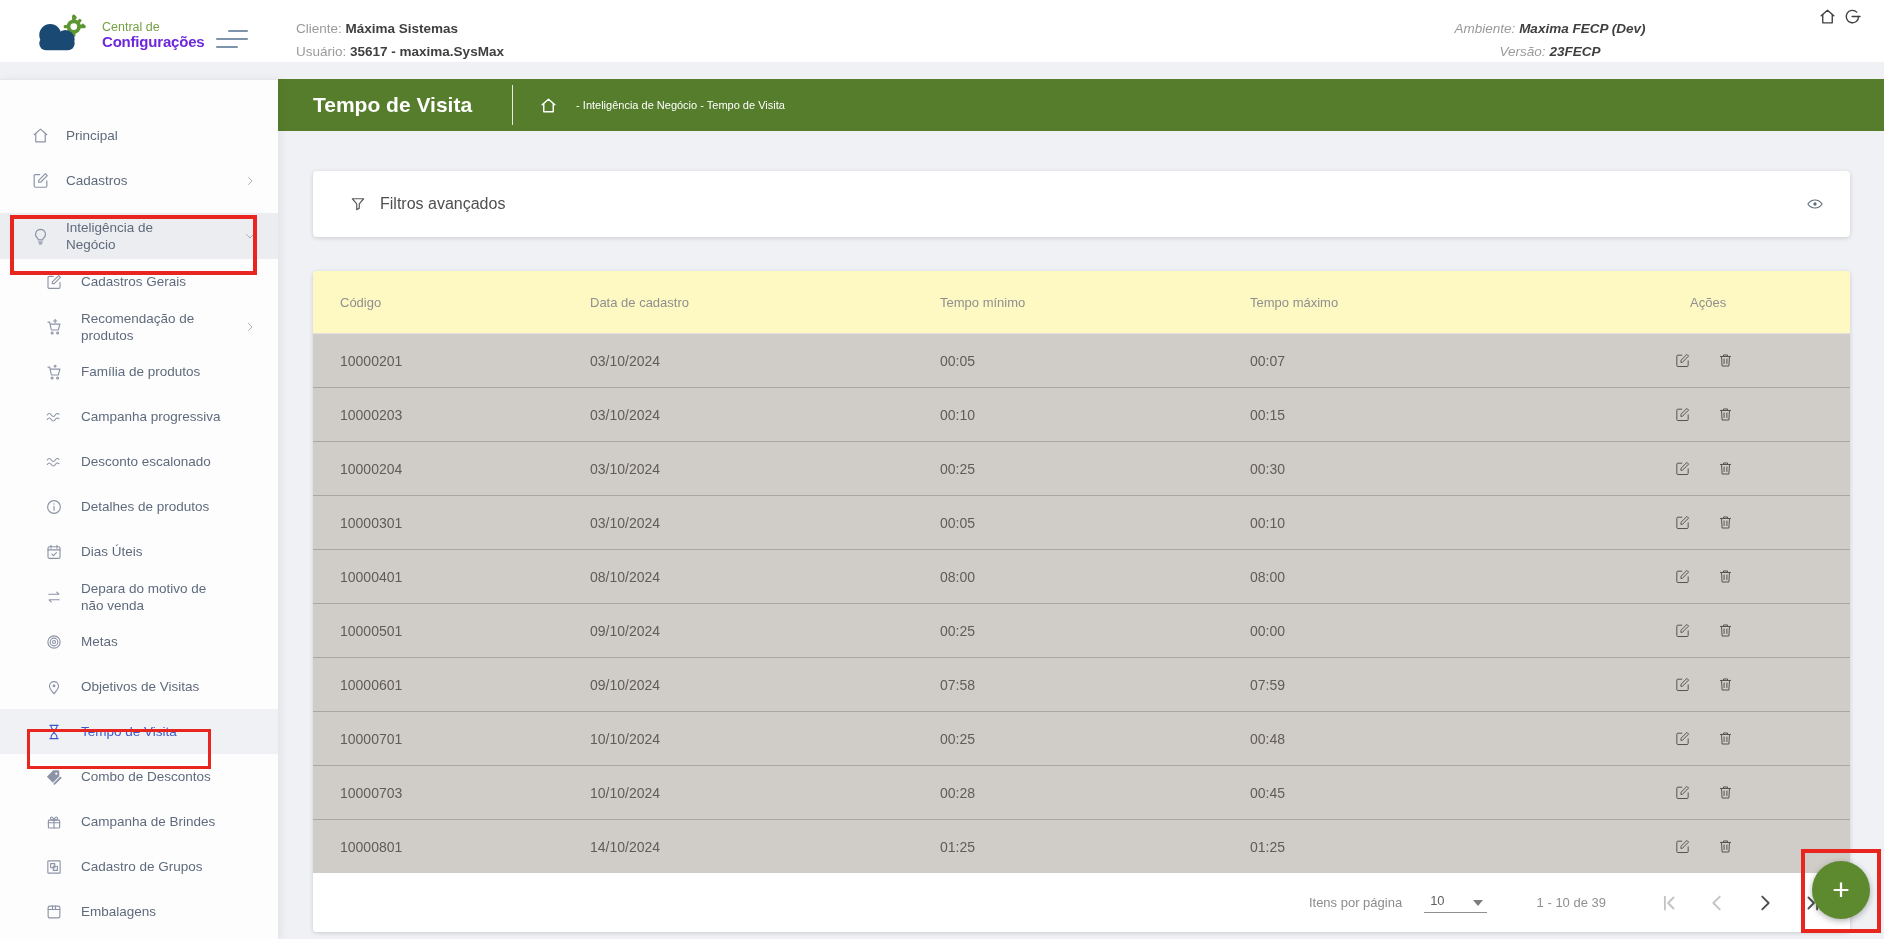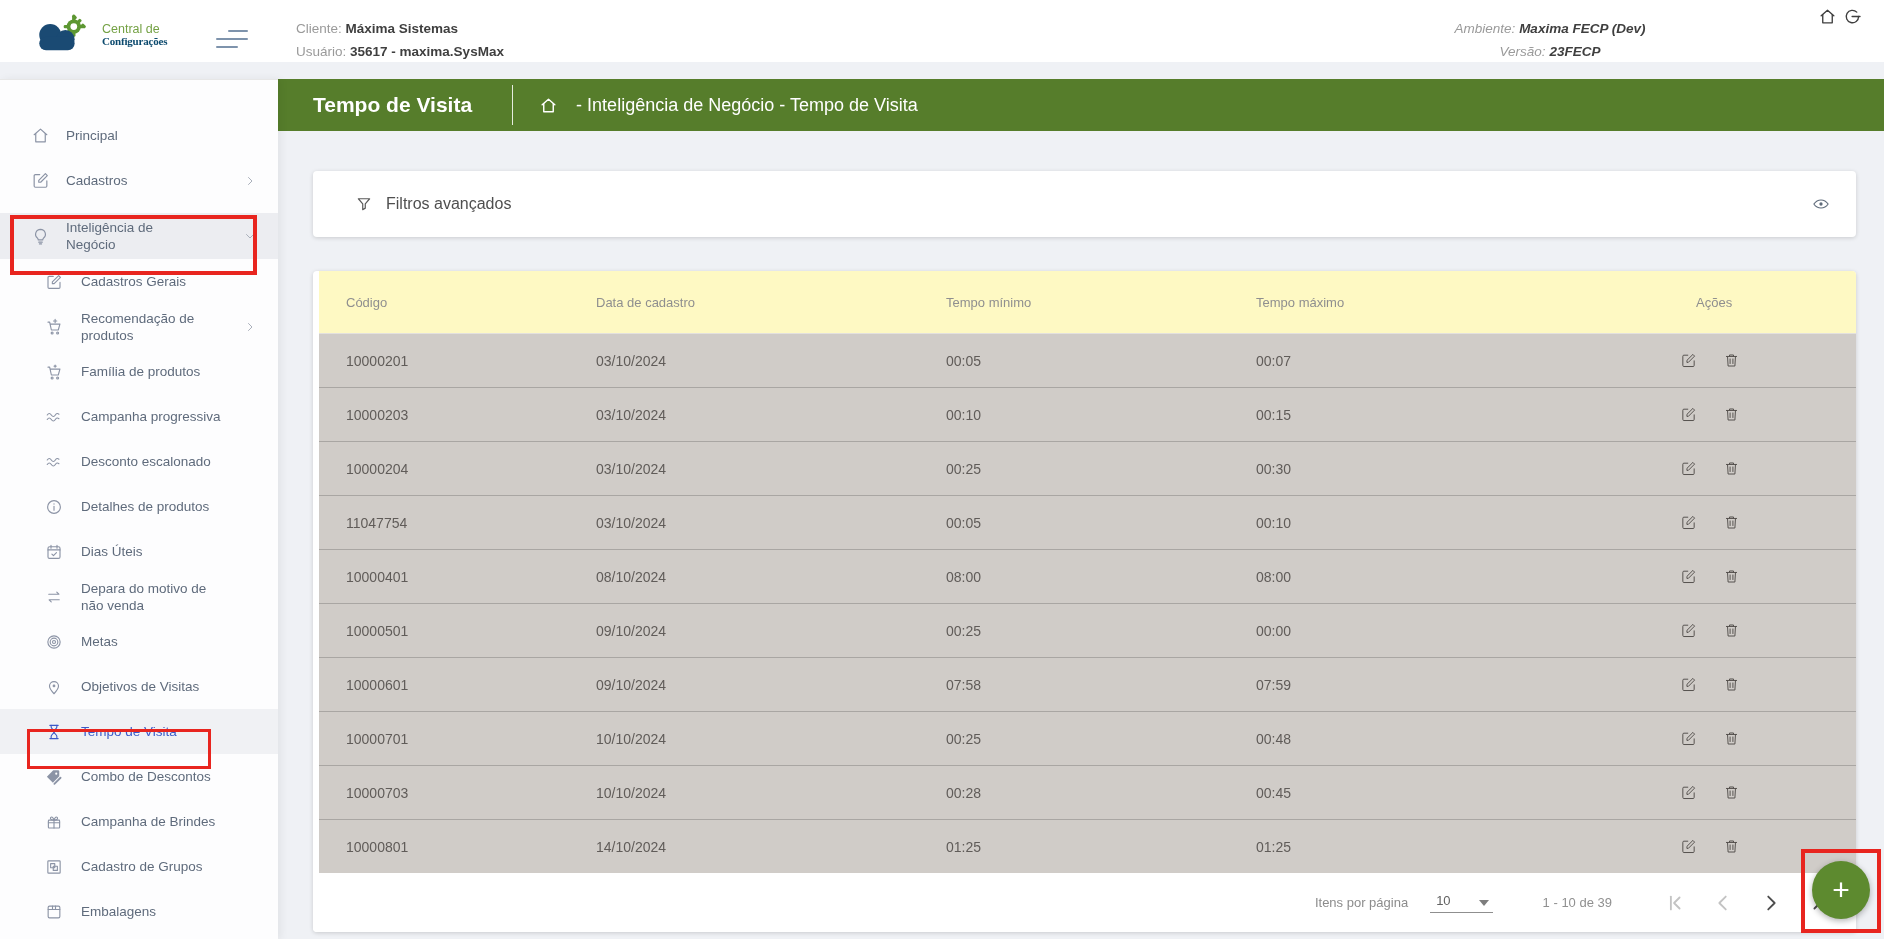--- a/index.html
+++ b/index.html
@@ -3,21 +3,21 @@
 <meta charset="utf-8">
 <style>
   html,body{margin:0;padding:0;background:#eff1f5;font-family:"Liberation Sans",sans-serif;}
   .stage{position:relative;width:1884px;height:939px;overflow:hidden;background:#eff1f5;}
 
   
   .topbar{position:absolute;left:0;top:0;width:1884px;height:62px;background:#ffffff;z-index:5;}
   .logo{position:absolute;left:30px;top:12px;display:flex;align-items:center;gap:8px;cursor:pointer;}
   .logo-text{display:flex;flex-direction:column;line-height:1.05;}
   .logo-line1{color:#74a144;font-size:12.5px;}
-  .logo-line2{color:#0c4a6e;font-size:11px;font-weight:bold;letter-spacing:-.2px;font-family:Liberation Serif, serif;}
+  .logo-line2{color:#6d28d9;font-size:15px;font-weight:bold;letter-spacing:-.2px;}
   .hamburger{position:absolute;left:216px;top:29px;width:32px;height:20px;cursor:pointer;}
   .hamburger i{position:absolute;height:0;border-top:2px solid #7e93ac;border-radius:2px;}
   .hamburger i:nth-child(1){left:12px;right:0;top:1px;}
   .hamburger i:nth-child(2){left:0;right:0;top:9px;}
   .hamburger i:nth-child(3){left:0;right:10px;top:17px;}
   .info-block{position:absolute;top:0;height:79px;display:flex;flex-direction:column;justify-content:center;gap:8px;font-size:13.5px;}
   .info-block .lbl{color:#9a9a9a;}
   .info-block b{color:#3f3f3f;font-weight:bold;}
   .client-info{left:296px;}
   .env-info{left:1420px;width:260px;align-items:center;text-align:center;font-style:italic;}
@@ -37,23 +37,23 @@
   .sitem.expanded-row{height:46px;margin-top:10px;background:#ecedf1;}
   .sitem.active{background:#f0f1f4;color:#3b5ac9;}
   .sitem.active .sicon{color:#3b5ac9;}
   .annotation{position:absolute;border:4px solid #e8251f;box-sizing:border-box;pointer-events:none;z-index:50;}
 
   
   .titlebar{position:absolute;left:278px;top:79px;width:1606px;height:52px;background:#567d2b;color:#ffffff;display:flex;align-items:center;z-index:3;}
   .page-title{font-size:21px;font-weight:bold;margin-left:35px;}
   .tb-divider{width:1px;height:40px;background:rgba(255,255,255,.85);margin-left:40px;}
   .tb-home{width:19px;height:19px;margin-left:26px;color:#fff;cursor:pointer;}
-  .breadcrumb{margin-left:18px;font-size:18px;}
-
-  .card{position:absolute;background:#fff;border-radius:4px;box-shadow:0 1px 4px rgba(0,0,0,.16);padding-left:6px;}
+  .breadcrumb{margin-left:18px;font-size:11px;}
+
+  .card{position:absolute;background:#fff;border-radius:4px;box-shadow:0 1px 4px rgba(0,0,0,.16);}
   .filter-card{left:313px;top:171px;width:1537px;height:66px;display:flex;align-items:center;}
   .funnel{width:18px;height:18px;margin-left:36px;color:#5a5a5a;cursor:pointer;}
   .filter-label{margin-left:13px;font-size:16px;color:#4f4f4f;}
   .eye{position:absolute;right:24px;top:24px;width:22px;height:18px;color:#5f6b7a;cursor:pointer;}
 
   .table-card{left:313px;top:271px;width:1537px;height:661px;overflow:hidden;}
   .thead,.trow{display:grid;grid-template-columns:250px 350px 310px 420px 1fr;padding-left:27px;align-items:center;}
   .thead{height:62px;font-size:13px;color:#8f8f8f;background:#fef9c3;border-bottom:1px solid #e3e1df;}
   .trow{height:53px;background:#d0ccc8;font-size:14px;color:#605c59;border-top:1px solid #a9a6a3;}
   .trow:first-of-type{border-top:none;}
@@ -431,21 +431,21 @@
               <svg class="ic" viewBox="0 0 24 24" fill="none" stroke="currentColor" stroke-width="1.4" stroke-linecap="round" stroke-linejoin="round">
                 <path d="M4.8 6.3h14.4"></path>
                 <path d="M9.2 6V4.2h5.6V6"></path>
                 <path d="M6.4 6.3l.8 13.5h9.6l.8-13.5"></path>
                 <path d="M10 9.8v6.5M14 9.8v6.5"></path>
               </svg>
             </span>
           </span>
         </div>
         <div class="trow">
-          <span>11047754</span>
+          <span>10000301</span>
           <span>03/10/2024</span>
           <span>00:05</span>
           <span>00:10</span>
           <span class="actions">
             <span class="act-ic">
               <svg class="ic" viewBox="0 0 24 24" fill="none" stroke="currentColor" stroke-width="1.4" stroke-linecap="round" stroke-linejoin="round">
                 <path d="M20 12.5V19a1.5 1.5 0 0 1-1.5 1.5h-13A1.5 1.5 0 0 1 4 19V6a1.5 1.5 0 0 1 1.5-1.5H11"></path>
                 <path d="M9.8 14.2v-2.4l8.4-8.4 2.4 2.4-8.4 8.4z"></path>
               </svg>
             </span>

